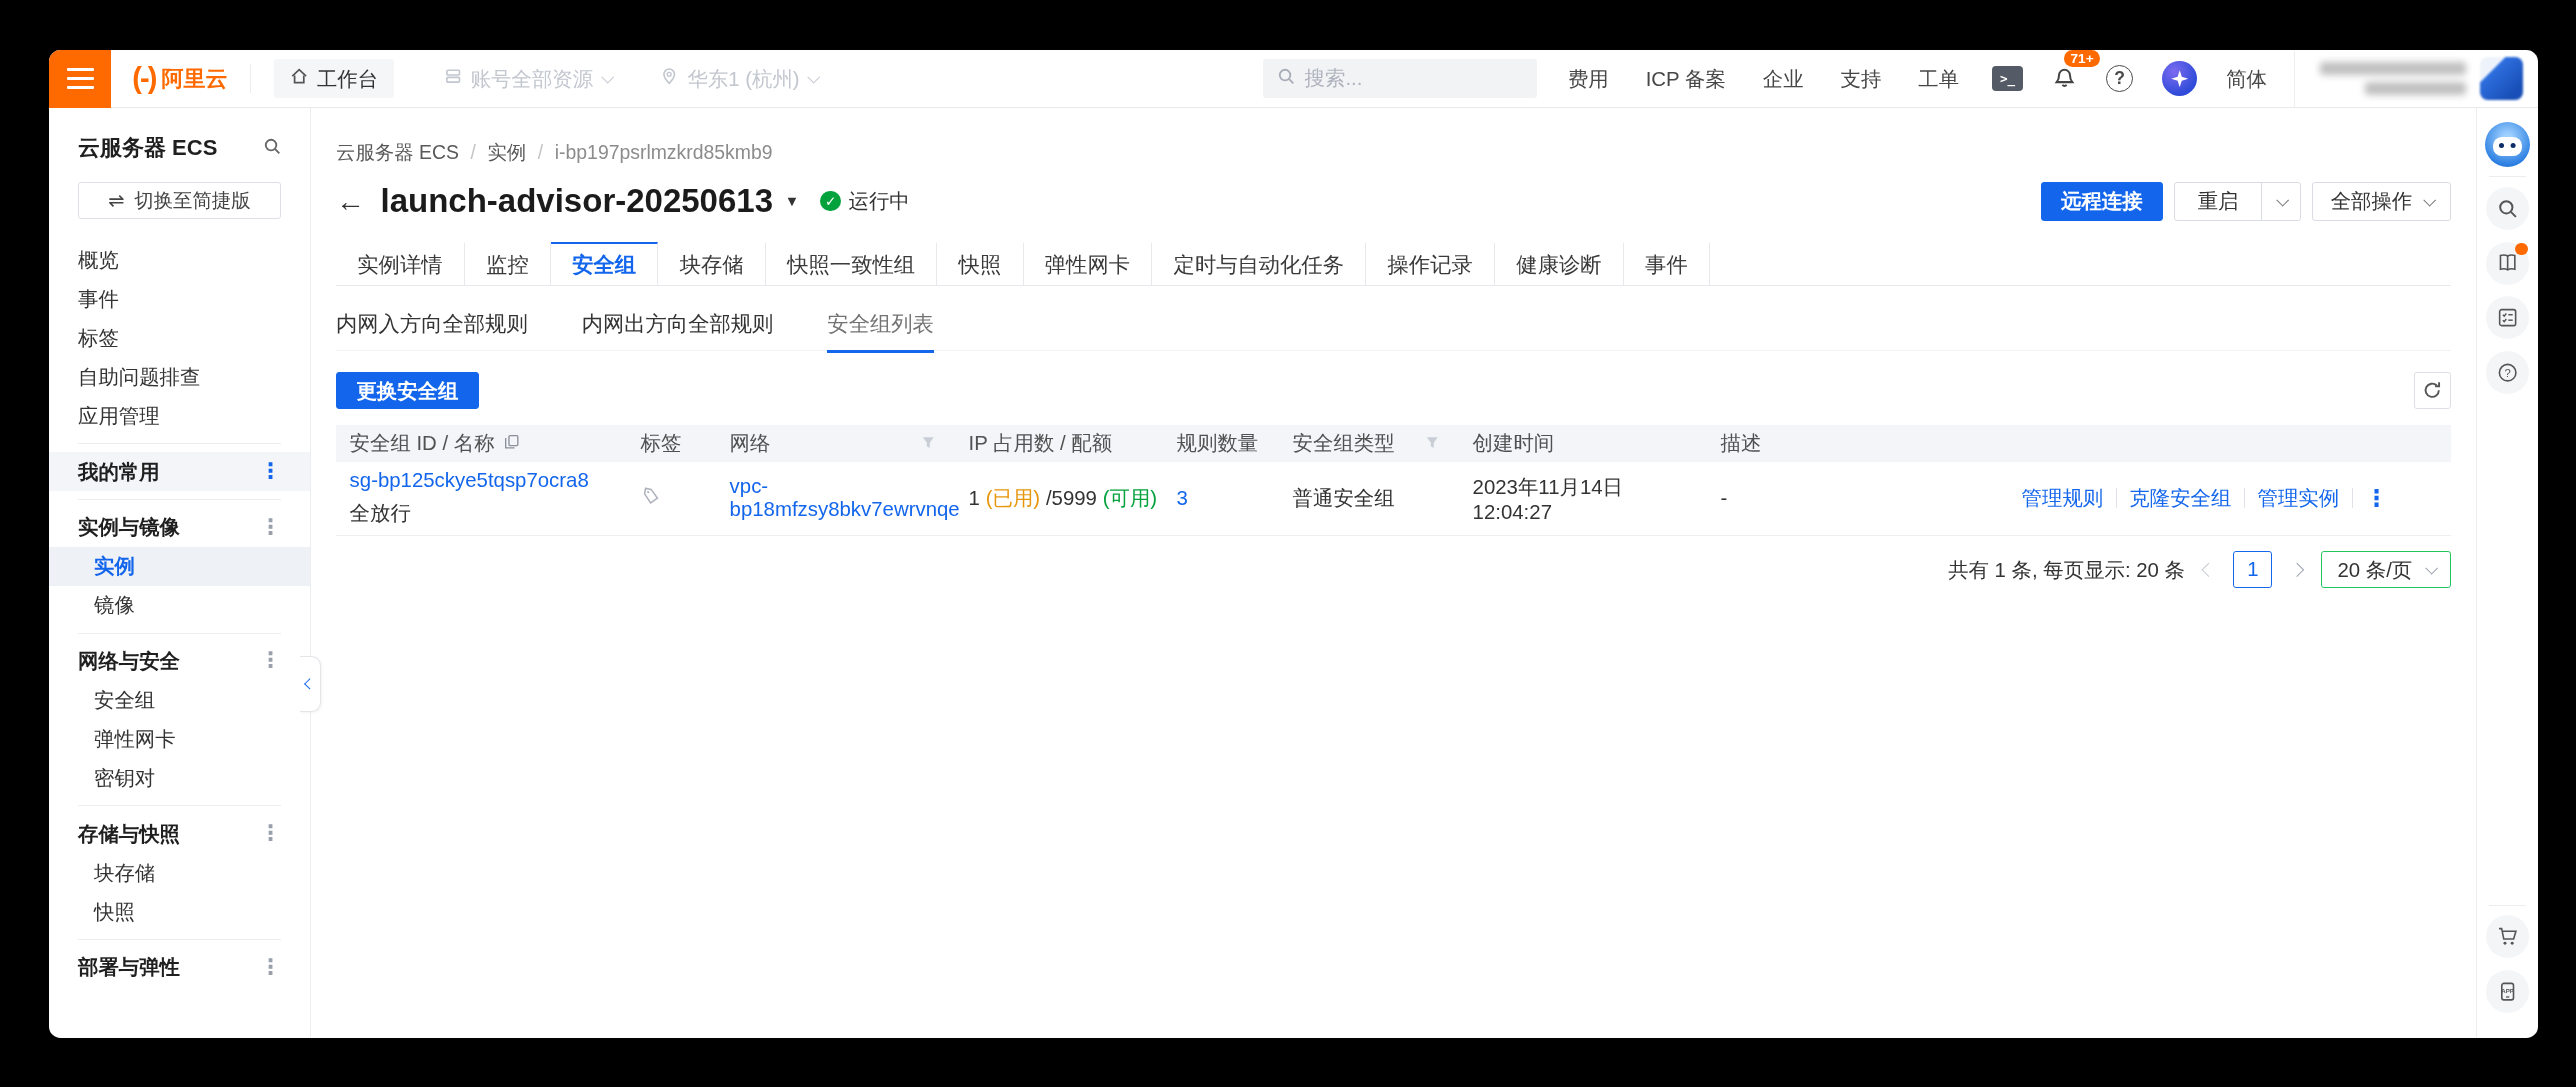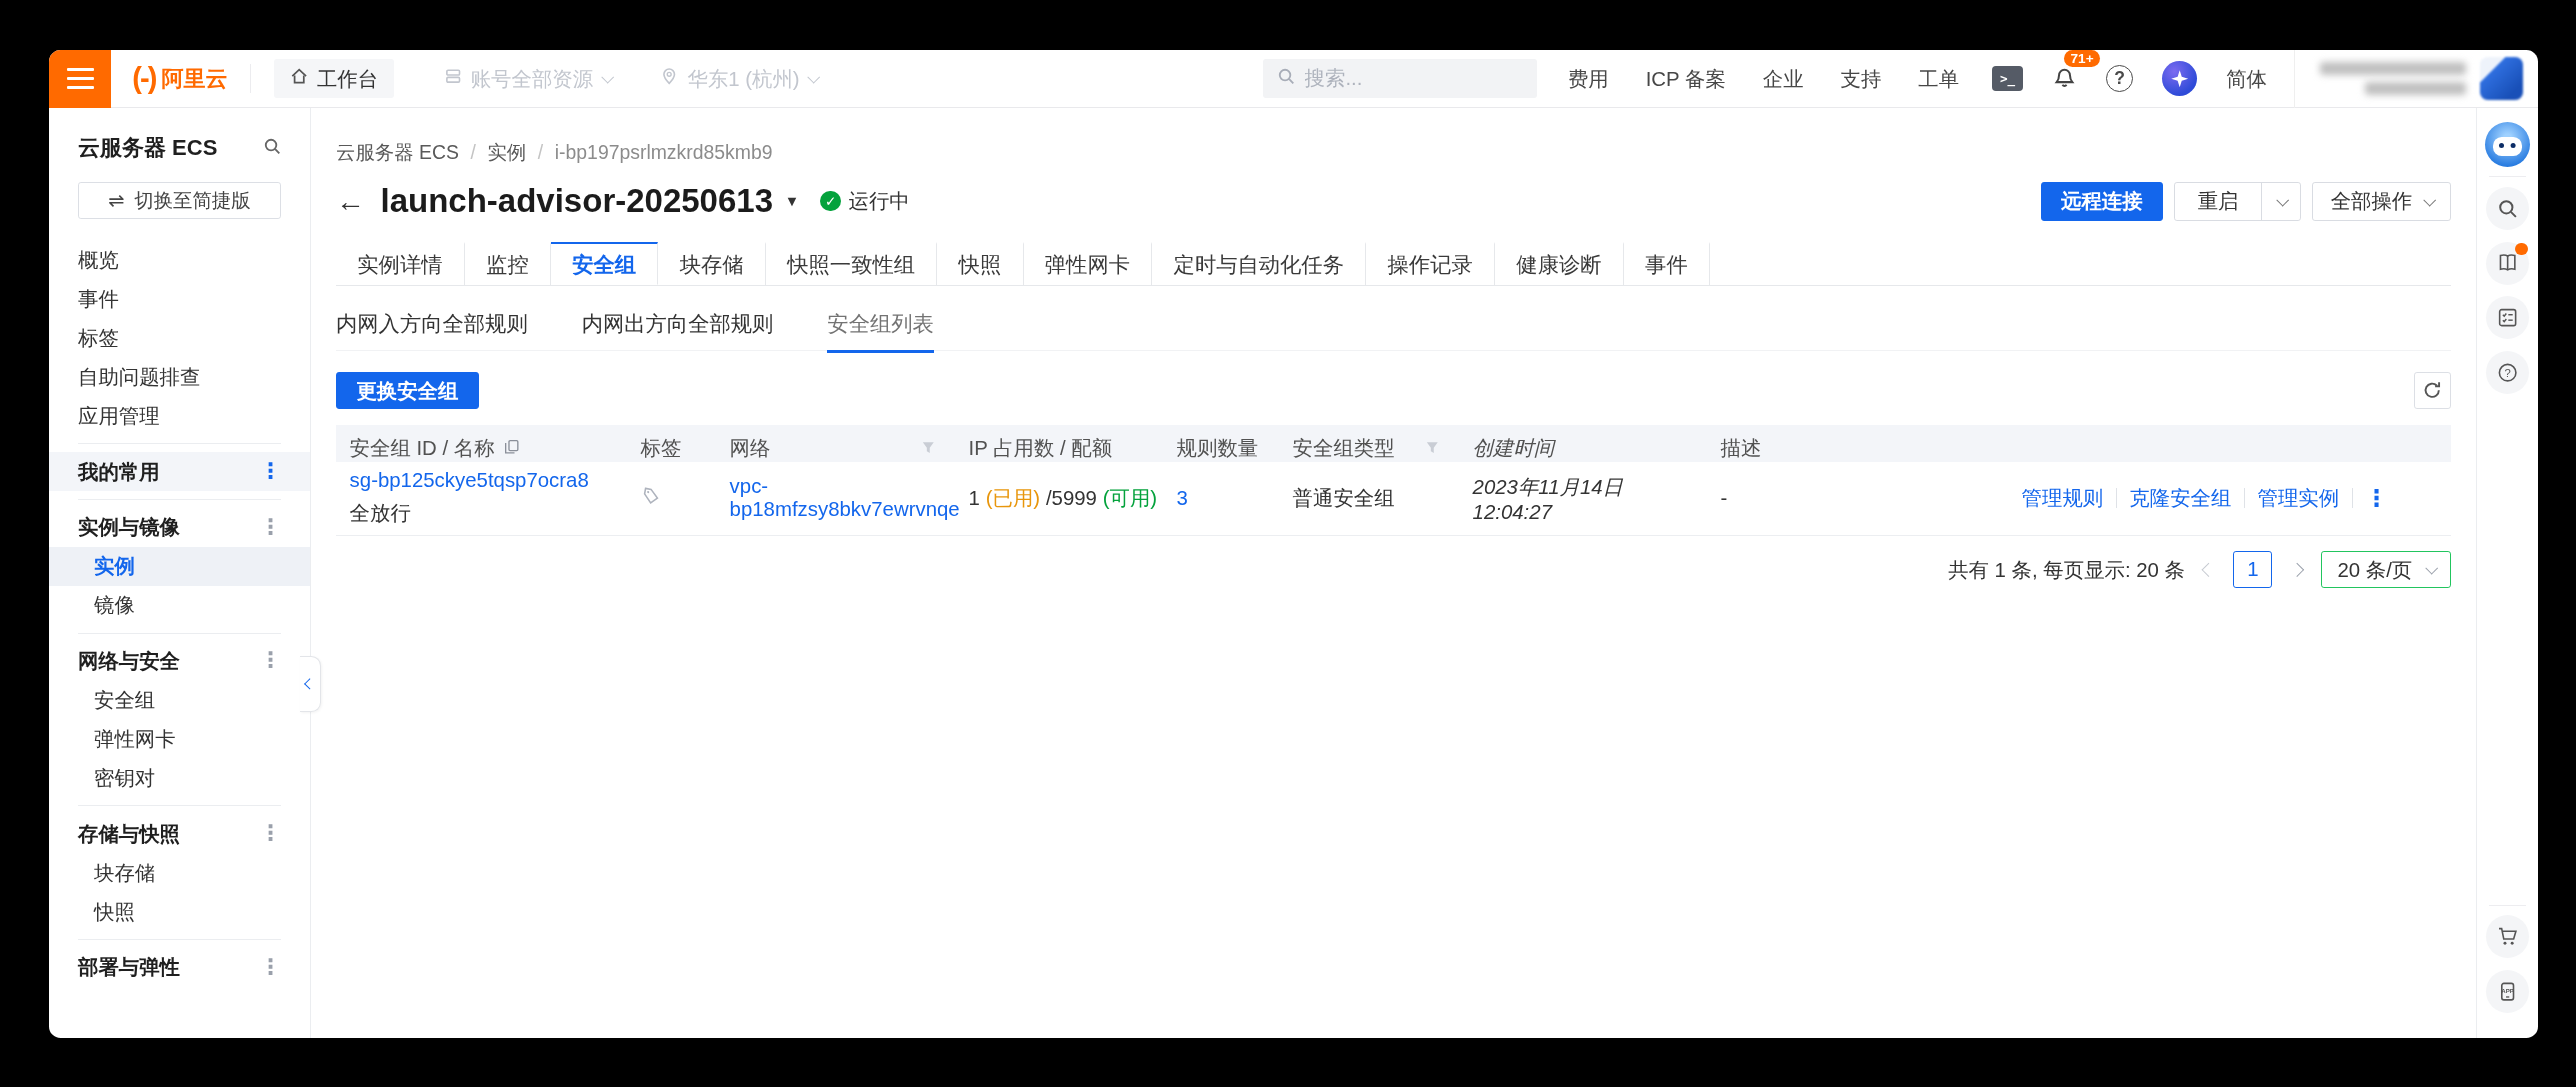--- a/index.html
+++ b/index.html
@@ -109,25 +109,25 @@
             margin-bottom:-2.9px; cursor:pointer; }
   .subtab.active { color:#737373; border-bottom-color:#1366ec; }
 
   .toolbar { margin-top:21.3px; display:flex; align-items:center; justify-content:space-between; }
   .btn-change { padding:0 19.4px; height:37px; }
   .icon-btn { width:37px; height:37px; border:1px solid #dcdfe5; border-radius:2.9px; background:#fff;
               display:flex; align-items:center; justify-content:center; color:#555; cursor:pointer; }
 
   
   .table { margin-top:15.5px; }
-  .thead { display:flex; background:#f3f5f9; height:37px; align-items:flex-end; font-size:20.4px; color:#515151; }
+  .thead { display:flex; background:#f3f5f9; height:37px; align-items:center; font-size:20.4px; color:#515151; }
   .trow { display:flex; height:74px; align-items:center; border-bottom:1px solid #eceef1; font-size:20.4px; }
   .cell { padding-left:13.6px; flex:0 0 auto; display:flex; align-items:center; }
   .c1{width:291px;} .c2{width:89px;} .c3{width:239px;} .c4{width:208px;} .c5{width:116px;}
-  .c6{width:180px;} .c7{width:248px;font-style:italic;} .c8{width:301px;} .c9{flex:1;}
+  .c6{width:180px;} .c7{width:248px;} .c8{width:301px;} .c9{flex:1;}
   .hcell-flex { justify-content:space-between; padding-right:19.4px; }
   .link { color:#1366ec; cursor:pointer; text-decoration:none; }
   .cell-stack { display:flex; flex-direction:column; gap:7.8px; justify-content:center; }
   .tag-orange { color:#e8960c; }
   .tag-green { color:#04a23c; }
   .ops { display:flex; align-items:center; gap:12.6px; }
   .op-div { width:1px; height:19.4px; background:#dfe2e7; }
   .ops .dots { color:#1366ec; font-weight:bold; font-size:23px; cursor:pointer; }
 
   

